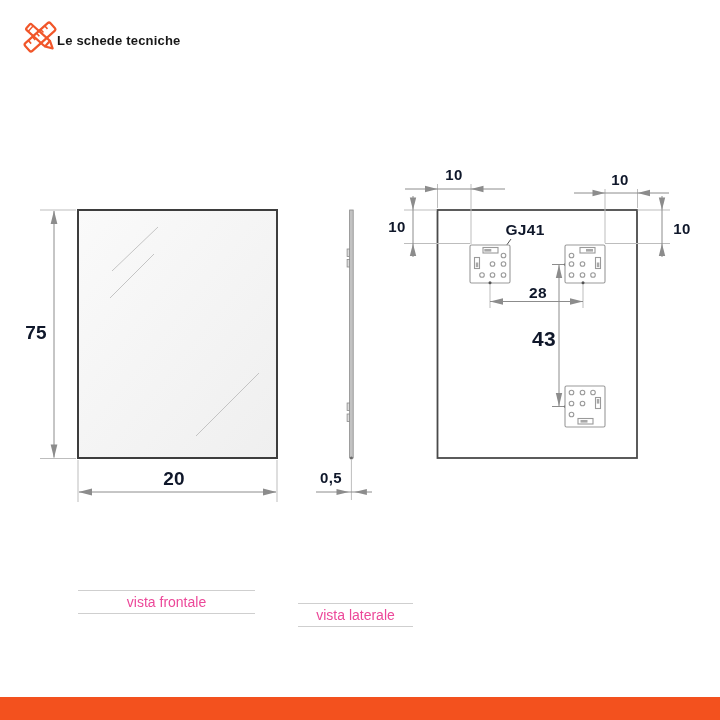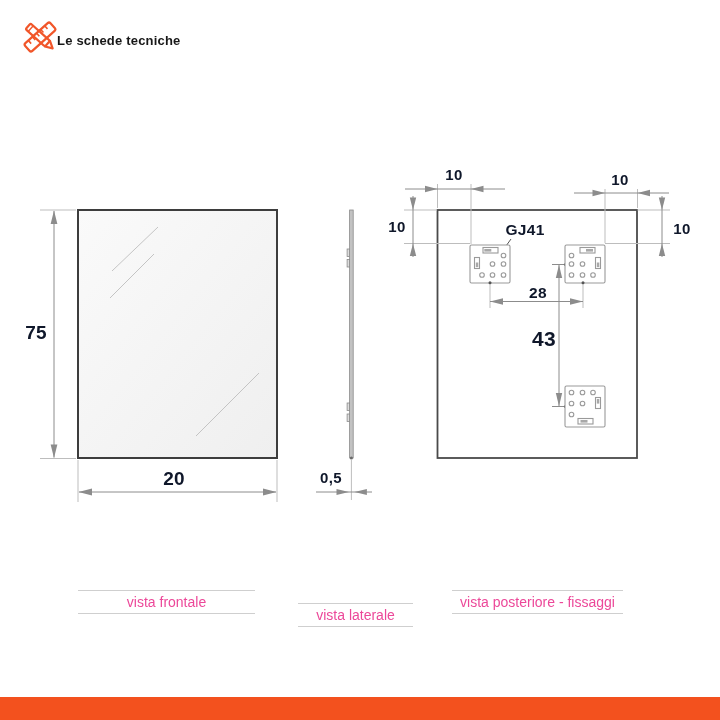--- a/index.html
+++ b/index.html
@@ -218,17 +218,16 @@
   <div class="dim dim-sm" style="left:441px;top:166px;width:26px">10</div>
   <div class="dim dim-sm" style="left:607px;top:171px;width:26px">10</div>
   <div class="dim dim-sm" style="left:384px;top:218px;width:26px">10</div>
   <div class="dim dim-sm" style="left:669px;top:220px;width:26px">10</div>
   <div class="dim dim-md" style="left:501px;top:221px;width:48px;font-size:15.5px">GJ41</div>
   <div class="dim dim-md" style="left:524px;top:284px;width:28px;font-size:15.5px">28</div>
   <div class="dim dim-md" style="left:530px;top:327px;width:28px;font-size:21px">43</div>
 
   <div class="view-label" style="left:78px;top:590px;width:177px">vista frontale</div>
   <div class="view-label" style="left:298px;top:603px;width:115px">vista laterale</div>
-  <div class="view-label" style="left:452px;top:590px;width:171px">vista posteriore - fissaggi</div>
 
   <div class="footer-bar" style="background: rgb(243, 81, 30);"></div>
 
 </div>
 
 </body></html>

